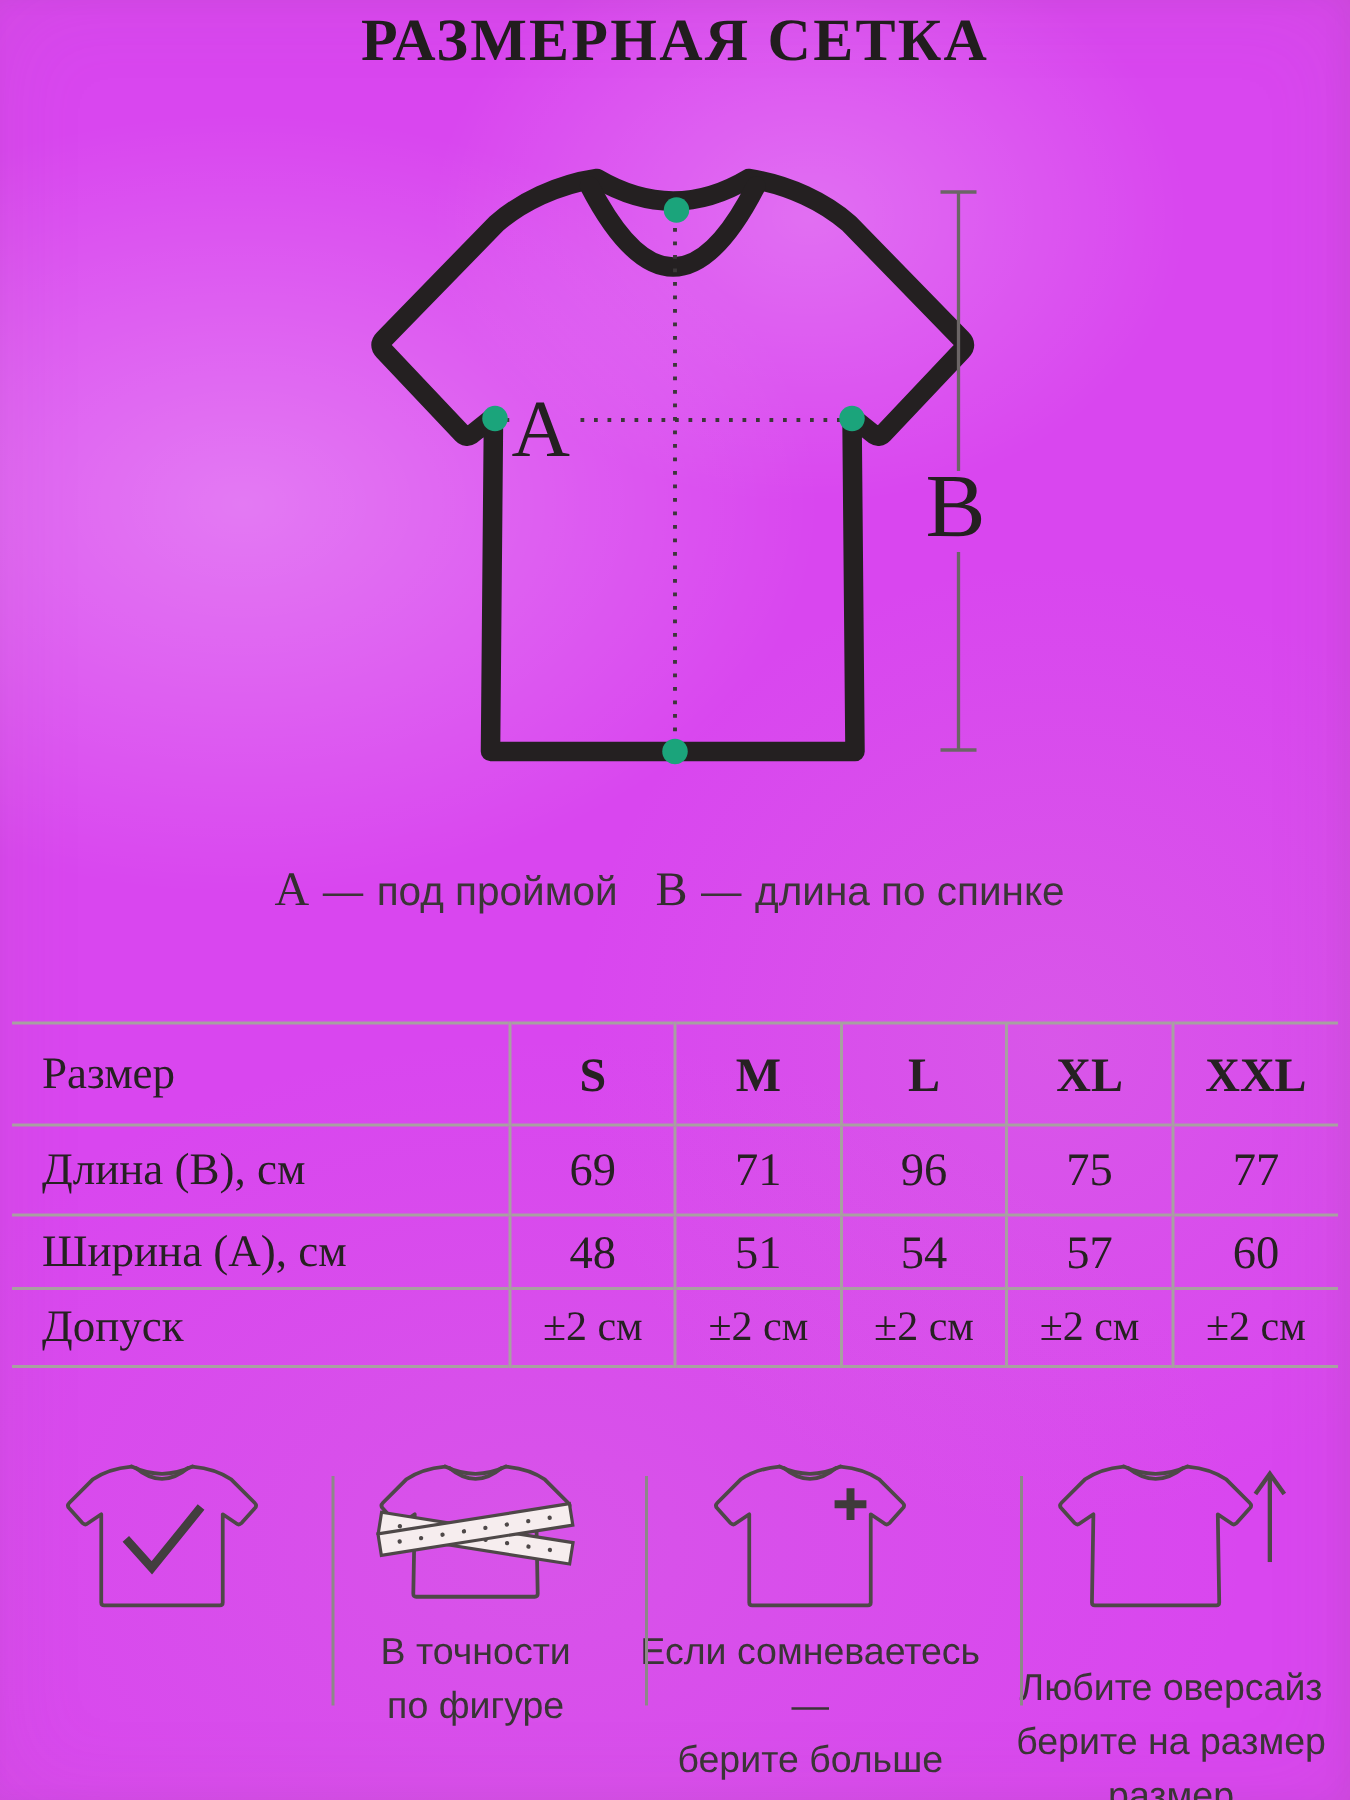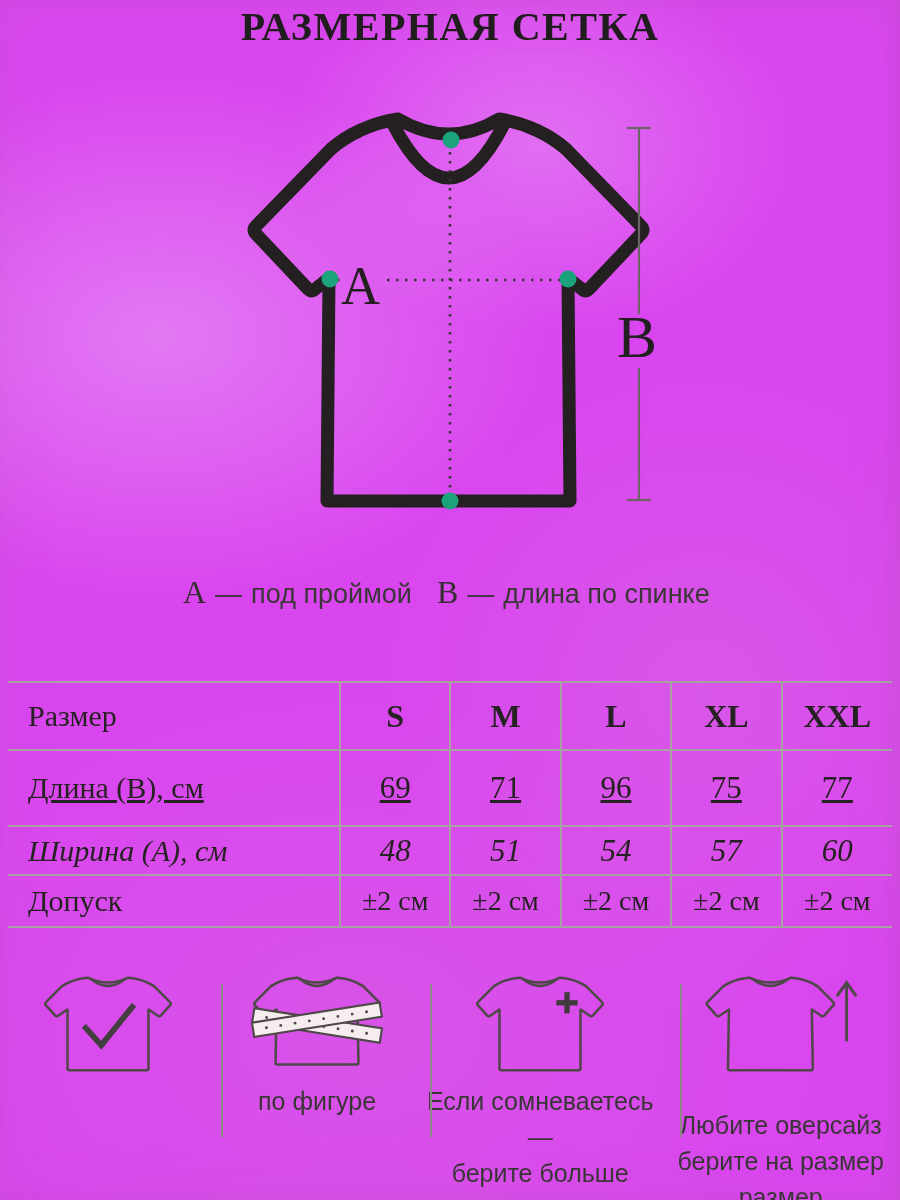--- a/index.html
+++ b/index.html
@@ -45,21 +45,21 @@
     left:8px; top:681px; width:884px;
     border-collapse:collapse; table-layout:fixed;
     border-top:2px solid #a8a0a1; color:#262122;
   }
   .size-table tr { border-bottom:2px solid #a8a0a1; }
   .size-table td { vertical-align:middle; }
   .size-table td.lbl { padding-left:20px; font-size:30px; text-align:left; }
   .size-table td.val { text-align:center; font-size:31px; border-left:2px solid #a8a0a1; }
   .size-table td.hdr { font-size:32px; font-weight:600; }
   .size-table td.tol { font-size:28px; }
-  .r1 { height:68px; } .r2 { height:76px;text-decoration:underline; } .r3 { height:49px;font-style:italic; } .r4 { height:52px; }
+  .r1 { height:68px; } .r2 { height:60px; } .r3 { height:49px; } .r4 { height:52px; }
 
   
   .footer { left:0; top:966px; width:900px; display:flex; align-items:flex-start; }
   .f-item { display:flex; flex-direction:column; align-items:center; }
   .f1 { width:222px; } .f2 { width:210px; } .f3 { width:250px; } .f4 { width:246px;gap:24px; }
   .icon-wrap { height:112px; display:flex; align-items:flex-end; justify-content:center; }
   .caption {
     margin-top:5px; text-align:center;
     font-family:"Liberation Sans", sans-serif; font-size:25px; line-height:36px; color:#3a3536;
   }
@@ -207,20 +207,21 @@
               <circle cx="77" cy="51.5" r="1.5"></circle>
                 <circle cx="92" cy="51.5" r="1.5"></circle>
                 <circle cx="107" cy="51.5" r="1.5"></circle>
               <circle cx="122" cy="51.5" r="1.5"></circle>
                 <circle cx="137" cy="51.5" r="1.5"></circle>
             </g>
           </g>
         </svg>
       </div>
       <div class="caption">
+        <div>В точности</div>
         <div>по фигуре</div>
         <div></div>
       </div>
     </div>
 
     <div class="f-item f3">
       <div class="icon-wrap">
         <svg width="166" height="108" viewBox="0 0 170 112" fill="none" xmlns="http://www.w3.org/2000/svg">
           <g stroke="#4e4848" stroke-width="2.6" stroke-linejoin="round" stroke-linecap="round">
             <path d="M 64,8 C 53,9 44,12 37,17 L 21,33 Q 19,35 21,37 L 30,47 Q 32,49 34,47 L 43,41 L 43,102 Q 43,104 45,104 L 125,104 Q 127,104 127,102 L 127,41 L 136,47 Q 138,49 140,47 L 149,37 Q 151,35 149,33 L 133,17 C 126,12 117,9 106,8"></path>

